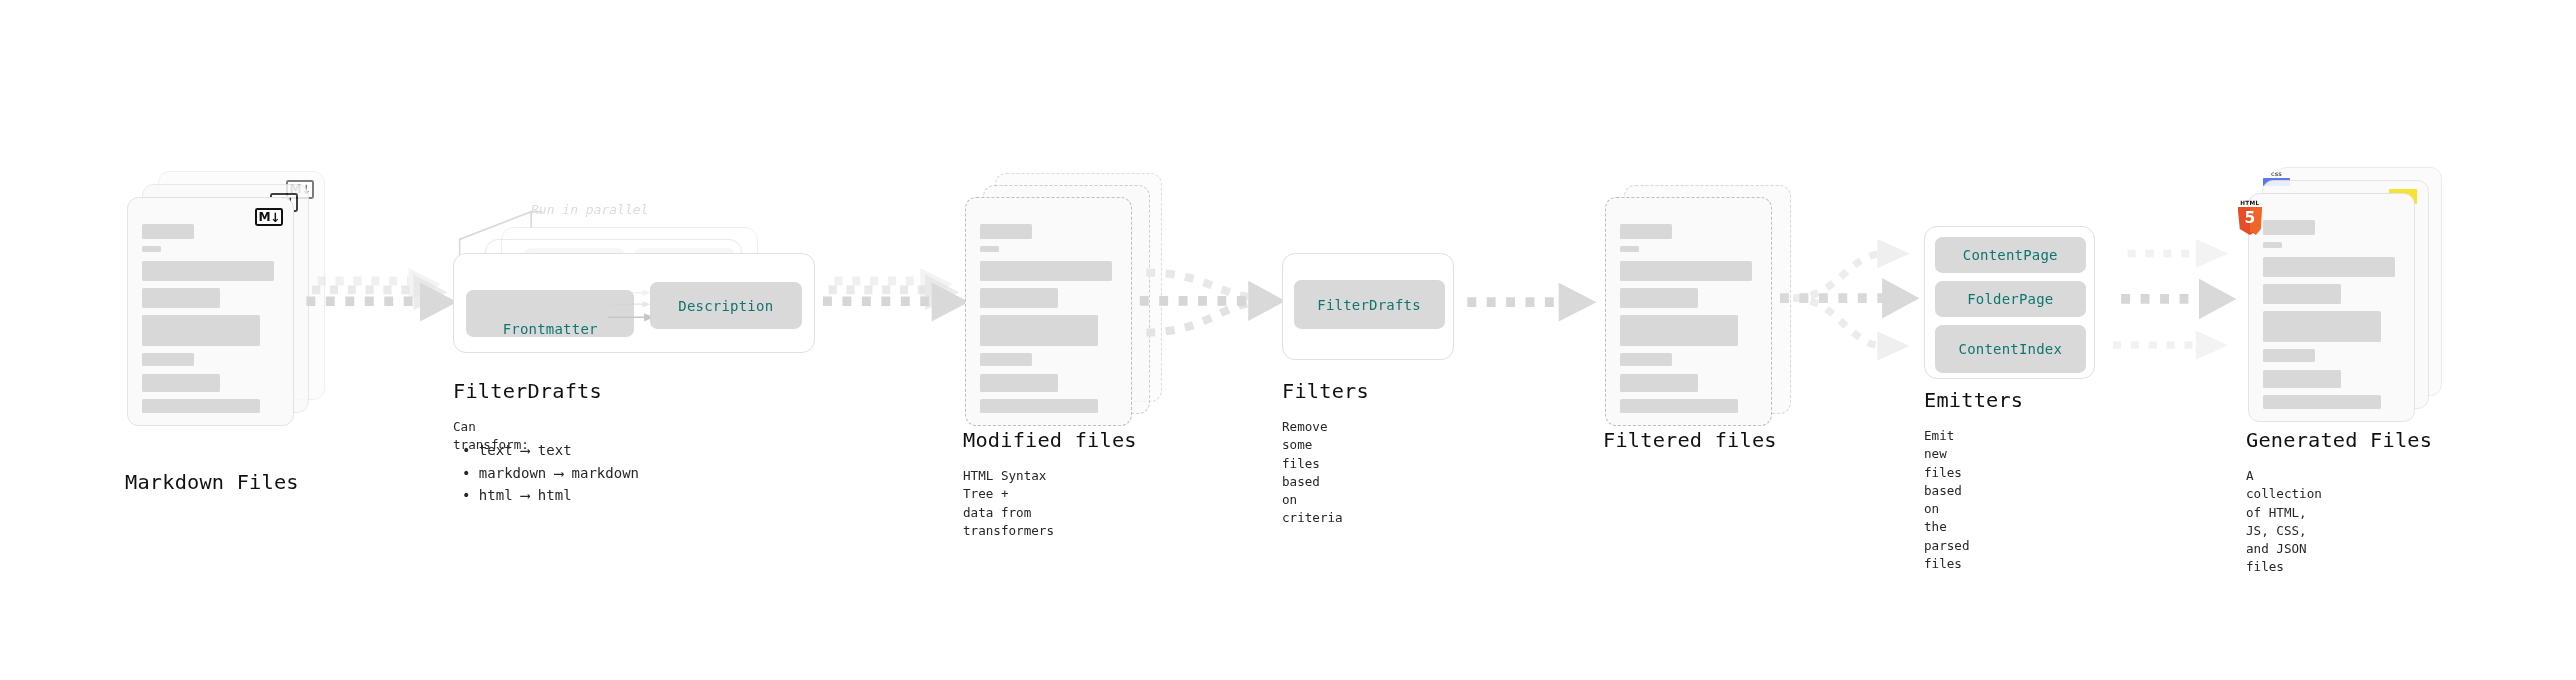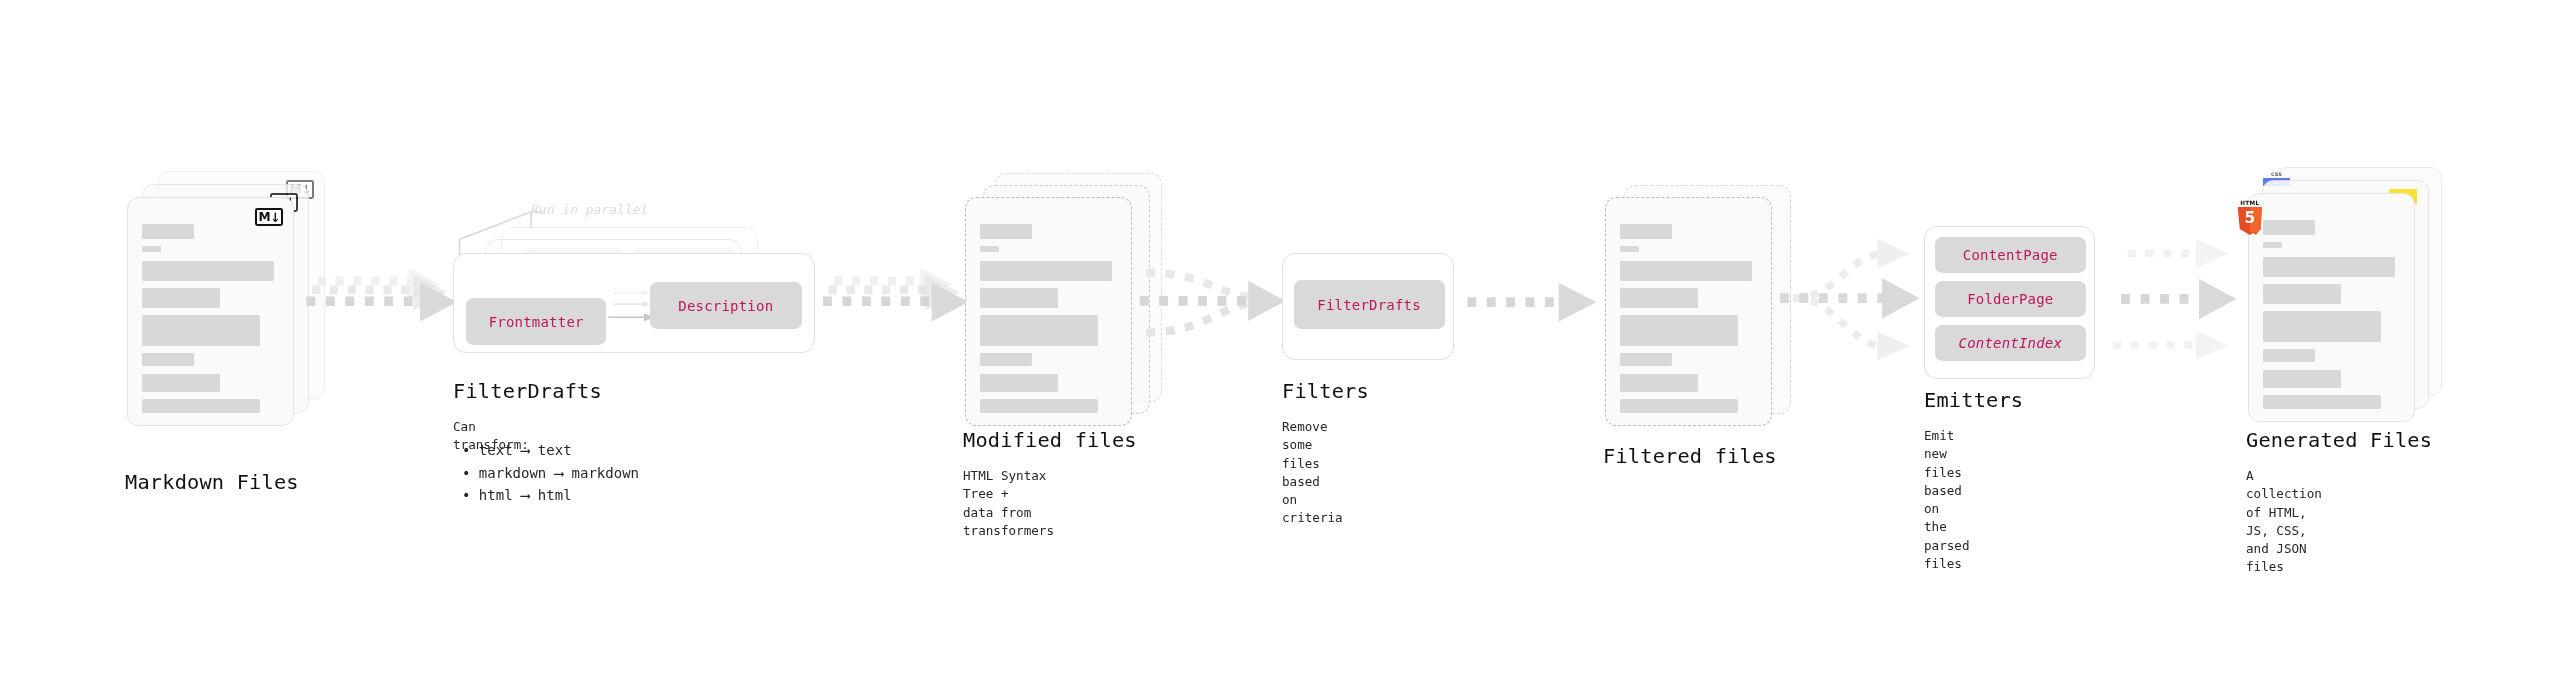--- a/index.html
+++ b/index.html
@@ -80,21 +80,21 @@
   .panel{
     position:absolute;border:1.2px solid #e0e0e0;border-radius:13px;
     background:transparent;box-sizing:border-box;
   }
   .panel.solidbg{background:#ffffff;}
 
   .chip{
     position:absolute;
     background:#d9d9d9;border-radius:7.3px;
     display:flex;align-items:center;justify-content:center;
-    font-size:14px;color:#be185d;letter-spacing:0.2px;
+    font-size:14px;color:#0f766e;letter-spacing:0.2px;
     box-sizing:border-box;
   }
 
   
   .title{
     position:absolute;font-size:20.3px;letter-spacing:0.2px;color:#111;white-space:nowrap;
   }
   .sub{
     position:absolute;font-size:12.6px;line-height:1.45;color:#272727;white-space:pre-line;
   }
@@ -175,21 +175,21 @@
       <div class="chip" style="left:22px;top:19.5px;width:101px;height:41px;opacity:.42;"></div>
       <div class="chip" style="right:22px;top:19.5px;width:101px;height:41px;opacity:.42;"></div>
     </div>
 
     <div class="panel" style="left:485px;top:239px;width:257px;height:98px;opacity:.72;">
       <div class="chip" style="left:22px;top:19.5px;width:101px;height:41px;opacity:.55;"></div>
       <div class="chip" style="right:22px;top:19.5px;width:101px;height:41px;opacity:.55;"></div>
     </div>
 
     <div class="panel" style="left:453px;top:253px;width:362px;height:100px;background:#fff;">
-      <div class="chip" style="left:12.2px;top:44px;width:140px;height:47px;">
+      <div class="chip" style="left:12.2px;top:36px;width:168px;height:47px;align-items:flex-end;">
         <span>Frontmatter</span>
       </div>
       <svg class="arrowsvg" style="left:159px;top:32.5px;" width="49" height="41" viewBox="0 0 60 50">
         <g opacity="0.35">
             <line x1="0" y1="7" x2="38" y2="7" stroke="#dadada" stroke-width="2"></line>
             <polygon points="36,3 46,7 36,11" fill="#dadada"></polygon>
           </g>
         <g opacity="0.5">
             <line x1="0" y1="21" x2="38" y2="21" stroke="#d2d2d2" stroke-width="2"></line>
             <polygon points="36,17 46,21 36,25" fill="#d2d2d2"></polygon>
@@ -281,41 +281,41 @@
         <div class="bar" style="width:52px;height:15.4px;"></div>
         <div class="bar" style="width:18.7px;height:5.7px;margin-bottom:9.8px;"></div>
         <div class="bar" style="width:132px;height:19.5px;margin-bottom:7.3px;"></div>
         <div class="bar" style="width:78px;height:19.5px;margin-bottom:7.3px;"></div>
         <div class="bar" style="width:118px;height:31px;margin-bottom:7.3px;"></div>
         <div class="bar" style="width:52px;height:13px;margin-bottom:7.3px;"></div>
         <div class="bar" style="width:78px;height:18px;margin-bottom:7.3px;"></div>
         <div class="bar" style="width:118px;height:14.6px;"></div>
       </div>
     </div>
-    <div class="title" style="left:1603px;top:444px;">Filtered files</div>
+    <div class="title" style="left:1603px;top:428px;">Filtered files</div>
   </div>
 
   <svg class="arrowsvg" style="left:1780px;top:234px;" width="154" height="130" viewBox="0 0 190 160">
     <path d="M16,79 C70,79 84,26 126,24" fill="none" stroke="#ececec" stroke-width="9" stroke-dasharray="10 12"></path>
     <polygon points="120,6 160,24 120,42" fill="#efefef"></polygon>
     <path d="M16,79 C70,79 84,136 126,138" fill="none" stroke="#ececec" stroke-width="9" stroke-dasharray="10 12"></path>
     <polygon points="120,120 160,138 120,156" fill="#efefef"></polygon>
     <line x1="0" y1="79" x2="132" y2="79" stroke="#d9d9d9" stroke-width="12" stroke-dasharray="11 13"></line>
     <polygon points="126,54 172,79 126,104" fill="#d9d9d9"></polygon>
   </svg>
 
   <div class="node">
     <div class="panel solidbg" style="left:1924px;top:226px;width:171px;height:153px;">
       <div class="chip" style="left:9.8px;top:9.8px;width:151px;height:36px;">
         <span>ContentPage</span>
       </div>
       <div class="chip" style="left:9.8px;top:54px;width:151px;height:36px;">
         <span>FolderPage</span>
       </div>
-      <div class="chip" style="left:9.8px;top:98px;width:151px;height:36px;font-style:italic;">
+      <div class="chip" style="left:9.8px;top:98px;width:151px;height:48px;">
         <span>ContentIndex</span>
       </div>
     </div>
     <div class="title" style="left:1924px;top:388px;">Emitters</div>
     <div class="sub" style="left:1924px;top:427px;">Emit new files based on
 the parsed files</div>
   </div>
 
   <svg class="arrowsvg" style="left:2113px;top:234px;" width="142" height="138" viewBox="0 0 175 170">
     <g opacity="0.45">

